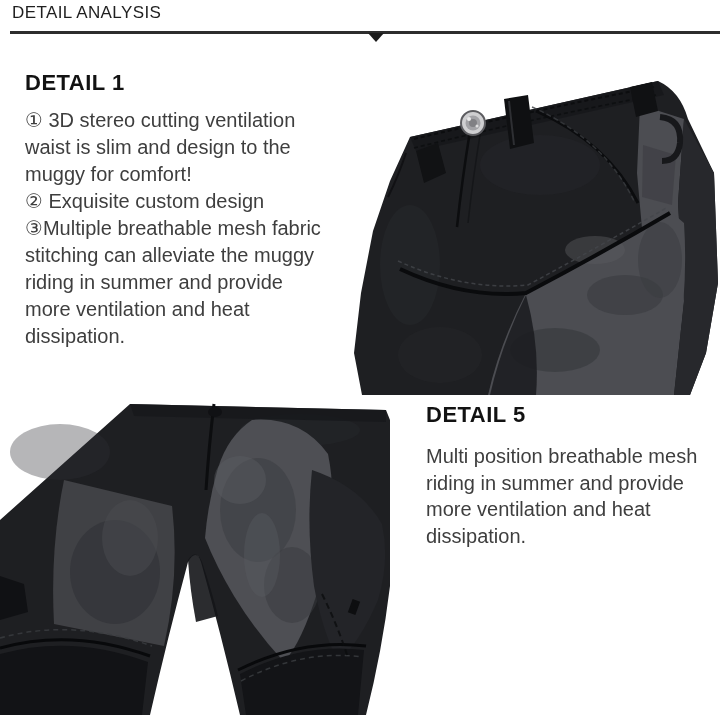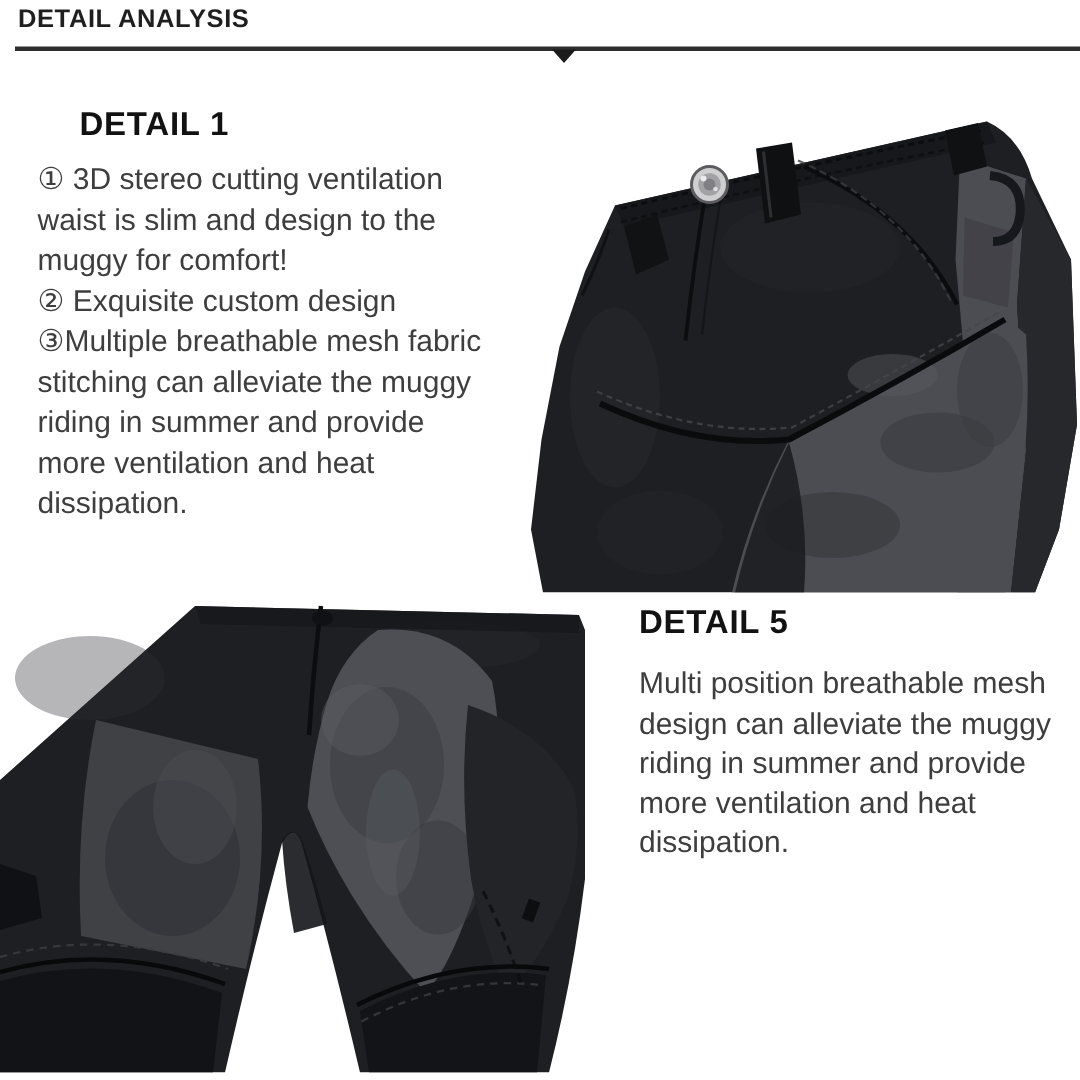--- a/index.html
+++ b/index.html
@@ -1,27 +1,27 @@
 <!DOCTYPE html>
 <html><head>
 <meta charset="utf-8">
 <style>
   html,body{margin:0;padding:0;background:#ffffff;}
   #canvas{position:relative;width:720px;height:720px;background:#ffffff;overflow:hidden;
           font-family:"Liberation Sans","DejaVu Sans",sans-serif;}
   .abs{position:absolute;}
   
-  #hdr-title{left:12px;top:3px;font-size:17px;font-weight:bold;color:#1f1f1f;letter-spacing:.4px;}
+  #hdr-title{left:12px;top:3px;font-size:17px;font-weight:normal;color:#1f1f1f;letter-spacing:.4px;}
   #divider{left:10px;top:31px;width:710px;height:3px;background:#2d2d2d;}
   #divider-arrow{left:368px;top:33px;width:0;height:0;
                  border-left:8px solid transparent;border-right:8px solid transparent;
                  border-top:9px solid #1b1b1b;}
   
   .section-heading{font-size:22px;font-weight:bold;color:#121212;letter-spacing:.5px;white-space:nowrap;}
-  #d1-heading{left:25px;top:70px;margin-left:28px;}
+  #d1-heading{left:25px;top:70px;}
   #d2-heading{left:426px;top:402px;}
   
   .body-block{color:#3e3e3e;font-size:20px;}
   #d1-body{left:25px;top:107px;width:330px;line-height:27px;}
   #d2-body{left:426px;top:443px;width:292px;line-height:26.5px;}
   .tline{white-space:nowrap;}
   
   #top-photo{left:340px;top:55px;width:380px;height:340px;}
   #bottom-photo{left:0;top:390px;width:390px;height:325px;}
   svg{display:block;}
@@ -139,19 +139,18 @@
       <path d="M0,186 L24,194 L28,222 L0,230 Z" fill="#101114"></path>
 
       <path d="M322,204 Q338,236 348,268" stroke="#0b0c0e" stroke-width="2" fill="none" stroke-dasharray="6 4" opacity="0.8"></path>
       <rect x="350" y="210" width="8" height="14" fill="#0d0e10" transform="rotate(20 354 217)"></rect>
     </svg>
   </div>
 
   <div class="abs section-heading" id="d2-heading">DETAIL 5</div>
   <div class="abs body-block" id="d2-body">
     <div class="tline">Multi position breathable mesh</div>
-    <div class="tline">design can alleviate the muggy</div>
     <div class="tline">riding in summer and provide</div>
     <div class="tline">more ventilation and heat</div>
     <div class="tline">dissipation.</div>
   </div>
 
 </div>
 
 </body></html>

